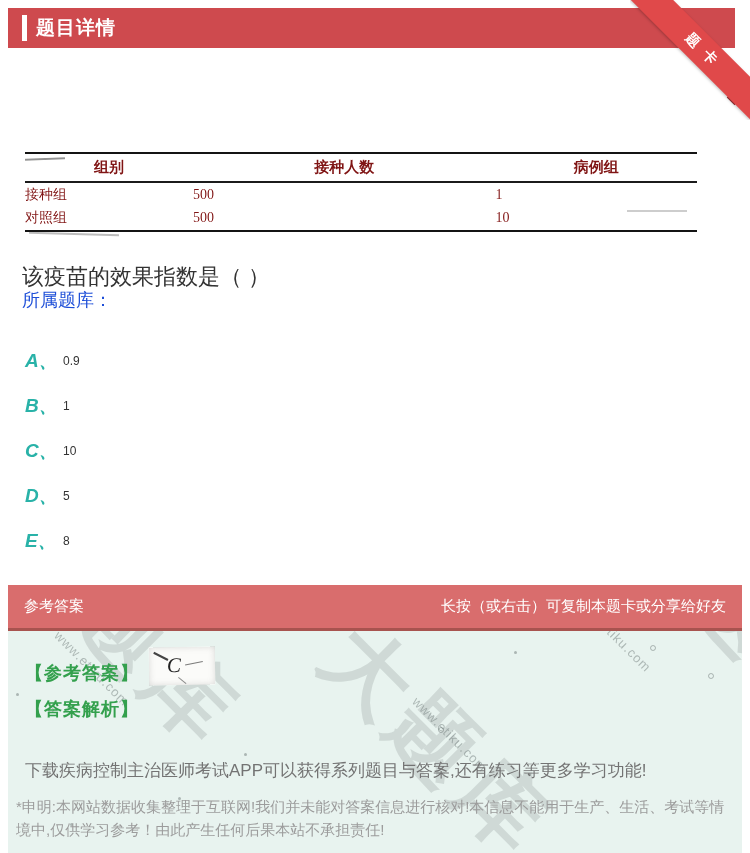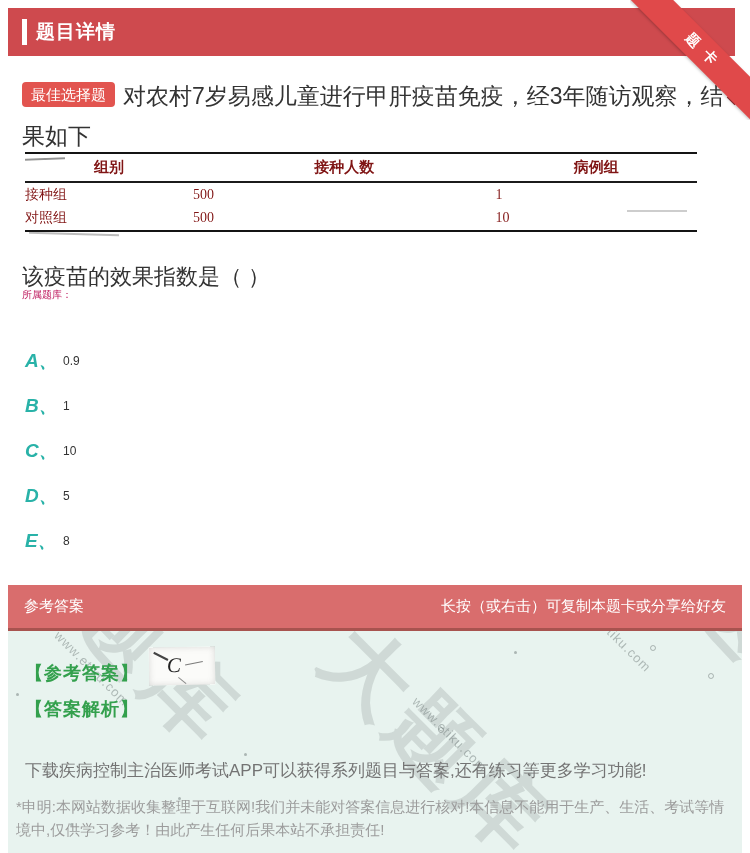--- a/index.html
+++ b/index.html
@@ -1,20 +1,20 @@
 <!DOCTYPE html>
 <html><head>
 <meta charset="utf-8">
 <style>
   html,body{margin:0;padding:0;background:#ffffff;}
   .page{position:relative;width:750px;height:853px;background:#ffffff;overflow:hidden;
         font-family:"Liberation Sans","DejaVu Sans",sans-serif;color:#333;}
 
   
-  .banner{position:absolute;left:8px;right:15px;top:8px;height:48px;background:#ce4a4e;
+  .banner{position:absolute;left:8px;right:15px;top:8px;height:40px;background:#ce4a4e;
           display:flex;align-items:center;}
   .banner-accent{width:5px;height:26px;background:#ffffff;margin-left:14px;}
   .banner-title{color:#ffffff;font-size:19px;font-weight:bold;margin-left:9px;letter-spacing:1px;}
 
   
   .ribbon-wrap{position:absolute;top:0;right:0;width:120px;height:120px;overflow:hidden;z-index:6;}
   .ribbon{position:absolute;left:-14px;top:34px;width:170px;height:30px;background:#e0494a;
           transform:rotate(45deg);display:flex;align-items:center;justify-content:center;z-index:2;
           box-shadow:0 1px 3px rgba(0,0,0,.25);}
   .ribbon-label{color:#fff;font-size:14px;letter-spacing:10px;text-indent:10px;font-weight:bold;}
@@ -34,21 +34,21 @@
                        padding:4px 0;font-size:15px;}
   .scan-table td{padding:2px 0;font-size:14px;}
   .scan-table tbody tr:last-child td{border-bottom:2px solid #1c1c1c;}
   .scan-table .smudge{position:absolute;background:rgba(40,40,40,.5);height:2px;}
   .sm1{left:0;top:6px;width:40px;transform:rotate(-2deg);}
   .sm2{right:10px;top:58px;width:60px;opacity:.5;}
   .sm3{left:4px;bottom:-3px;width:90px;transform:rotate(1.5deg);opacity:.6;}
 
   .stem{position:absolute;left:22px;top:262px;font-size:22px;color:#333;}
   .bank-row{position:absolute;left:22px;top:288px;display:flex;align-items:center;}
-  .bank-label{color:#be185d;font-size:10px;}
+  .bank-label{color:#1d4ed8;font-size:18px;}
   .bank-badge{background:#e2544f;color:#fff;font-size:14px;line-height:24px;padding:0 10px;
               border-radius:4px;margin-left:4px;}
 
   
   .options{position:absolute;left:25px;top:338px;right:30px;}
   .option{height:45px;display:flex;align-items:center;}
   .opt-label{color:#29b2a8;font-style:italic;font-weight:bold;font-size:19px;width:38px;flex:0 0 38px;}
   .opt-text{font-size:12px;color:#333;}
 
   
@@ -95,23 +95,20 @@
   </div>
 
   <div class="ribbon-wrap">
     <div class="fold fold-a"></div>
     <div class="fold fold-b"></div>
     <div class="ribbon">
       <span class="ribbon-label">题卡</span>
     </div>
   </div>
 
-  <div class="question-block">
-    <span class="type-badge">最佳选择题</span><span>对农村7岁易感儿童进行甲肝疫苗免疫，经3年随访观察，结果如下</span>
-  </div>
 
   <div class="scan-table">
     <table>
       <thead>
         <tr>
           <th style="width:25%">组别</th>
           <th style="width:45%">接种人数</th>
           <th style="width:30%">病例组</th>
         </tr>
       </thead>

